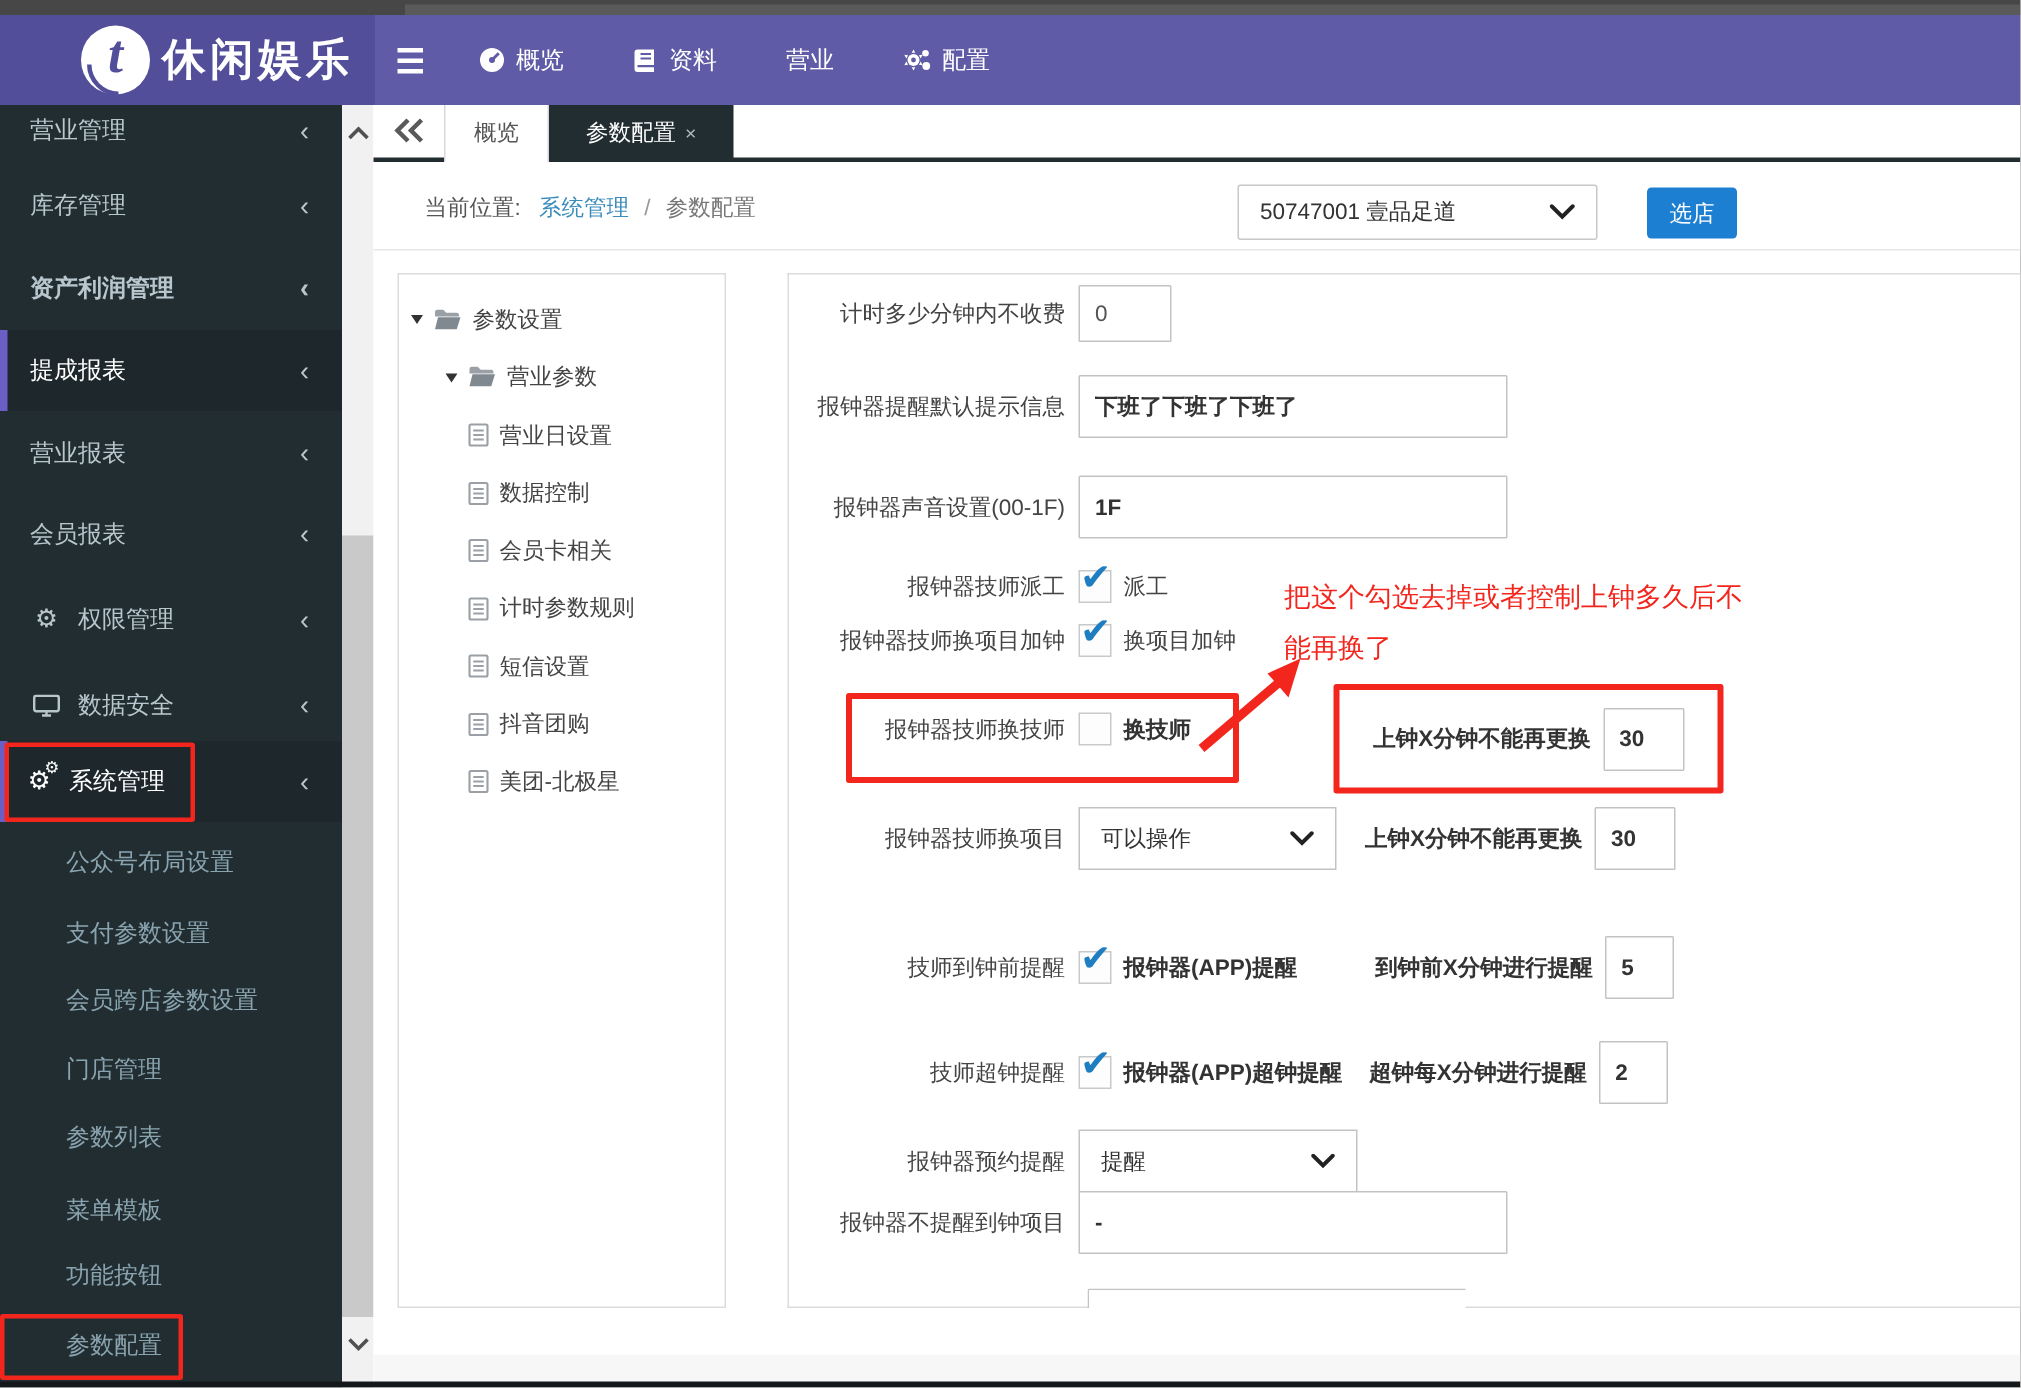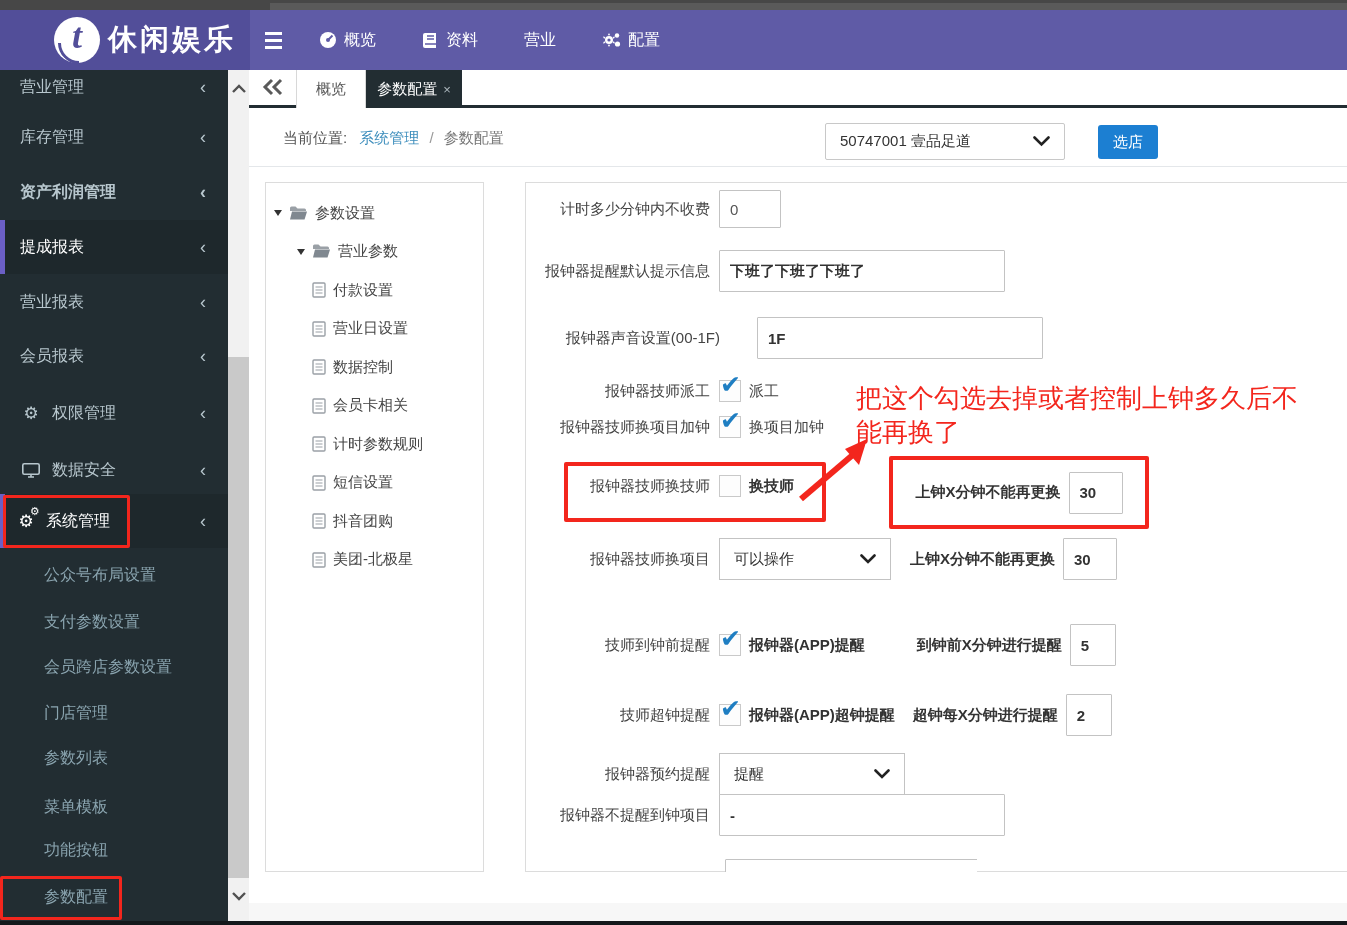--- a/index.html
+++ b/index.html
@@ -51,21 +51,21 @@
   .pscroll{position:absolute;left:228px;top:70px;width:21px;height:851px;background:#f1f1f1;}
   .pscroll .arr{position:absolute;left:0;width:21px;height:22px;display:flex;align-items:center;justify-content:center;cursor:pointer;}
   .pscroll .thumb{position:absolute;left:0;top:287px;width:21px;height:521px;background:#c9c9c9;cursor:pointer;}
 
   
   .content{position:absolute;left:249px;top:70px;width:1098px;height:855px;background:#fff;}
   .tabbar{position:absolute;left:0;top:0;width:1098px;height:38px;background:#fff;border-bottom:3px solid #222d32;}
   .collapse-btn{position:absolute;left:13px;top:8px;cursor:pointer;}
   .tab{position:absolute;top:0;height:38px;line-height:38px;text-align:center;font-size:15px;cursor:pointer;}
   .tab.t1{left:47px;width:70px;color:#555;background:#fff;border-left:1px solid #d8d8d8;border-right:1px solid #d8d8d8;}
-  .tab.t2{left:117px;width:96px;color:#fff;background:#222d32;}
+  .tab.t2{left:117px;width:123px;color:#fff;background:#222d32;}
   .tab .close{margin-left:6px;color:#aeb9bf;font-size:13px;cursor:pointer;}
 
   .crumb-row{position:absolute;left:0;top:41px;width:1098px;height:56px;background:#fff;border-bottom:1px solid #e4e7ea;}
   .crumbs{position:absolute;left:34px;top:18px;font-size:15px;color:#555;}
   .crumbs .lnk{color:var(--link);cursor:pointer;}
   .crumbs .sep{color:#999;margin:0 6px;}
   .crumbs .cur{color:#777;}
   .store-sel{position:absolute;left:576px;top:12px;width:240px;height:37px;border:1px solid #c8c8c8;border-radius:2px;background:#fff;display:flex;align-items:center;justify-content:space-between;padding:0 14px 0 14px;font-size:15px;color:#333;cursor:pointer;}
   .pick-btn{position:absolute;left:849px;top:14px;width:60px;height:34px;background:var(--btn-blue);color:#fff;border:none;border-radius:3px;font-size:15px;cursor:pointer;font-family:inherit;}
 
@@ -90,21 +90,21 @@
   .inp.normal{font-weight:400;color:#555;}
   .cb{position:relative;width:22px;height:22px;flex:none;margin-right:8px;cursor:pointer;}
   .cb .box{position:absolute;inset:0;border:1px solid #c9c9c9;background:#fdfdfd;}
   .cb .mark{display:none;position:absolute;left:1px;top:-10px;font-size:25px;font-weight:bold;color:var(--check-blue);}
   .cb.checked .mark{display:block;}
   .b{font-weight:bold;color:#333;}
   .sel{height:42px;border:1px solid var(--input-border);background:#fff;display:flex;align-items:center;justify-content:space-between;padding:0 14px;cursor:pointer;color:#333;}
   .sel.w172{width:172px;} .sel.w186{width:186px;}
   .redbox{position:absolute;border:4px solid var(--red);border-radius:2px;z-index:4;pointer-events:none;}
   .redbox.fill{pointer-events:auto;}
-  .note{position:absolute;left:330px;top:198px;width:470px;font-size:26px;line-height:34px;color:var(--red);font-weight:500;z-index:5;}
+  .note{position:absolute;left:330px;top:198px;width:470px;font-size:18px;line-height:34px;color:var(--red);font-weight:500;z-index:5;}
   .arrow-svg{position:absolute;left:263px;top:252px;z-index:5;}
   .cut{position:absolute;overflow:hidden;}
 
   .band{position:absolute;left:249px;top:833px;width:1098px;height:18px;background:#f7f7f7;}
   .bottom-bar{position:absolute;left:0;top:921px;width:1347px;height:4px;background:#14181b;}
 </style>
 </head>
 <body>
 
 <div class="screen">
@@ -295,27 +295,20 @@
               <path d="M1 2 a1.5 1.5 0 0 1 1.5-1.5 h4 l2 2 h7 a1.5 1.5 0 0 1 1.5 1.5 v1 h-16z" fill="#9aa0a6"></path>
               <path d="M3 5.5 h15 l-2.5 8 h-14.5 z" fill="#808890"></path>
             </svg>
           <span>营业参数</span>
         </div>
         <div class="tnode leaf">
             <svg width="14" height="16" viewBox="0 0 14 16">
               <rect x="1" y="1" width="12" height="14" rx="1" fill="#fff" stroke="#9aa0a6" stroke-width="1.4"></rect>
               <path d="M3.5 5 h7 M3.5 8 h7 M3.5 11 h7" stroke="#9aa0a6" stroke-width="1.2"></path>
             </svg>
-            <span>付款设置</span>
-          </div>
-        <div class="tnode leaf">
-            <svg width="14" height="16" viewBox="0 0 14 16">
-              <rect x="1" y="1" width="12" height="14" rx="1" fill="#fff" stroke="#9aa0a6" stroke-width="1.4"></rect>
-              <path d="M3.5 5 h7 M3.5 8 h7 M3.5 11 h7" stroke="#9aa0a6" stroke-width="1.2"></path>
-            </svg>
             <span>营业日设置</span>
           </div>
         <div class="tnode leaf">
             <svg width="14" height="16" viewBox="0 0 14 16">
               <rect x="1" y="1" width="12" height="14" rx="1" fill="#fff" stroke="#9aa0a6" stroke-width="1.4"></rect>
               <path d="M3.5 5 h7 M3.5 8 h7 M3.5 11 h7" stroke="#9aa0a6" stroke-width="1.2"></path>
             </svg>
             <span>数据控制</span>
           </div>
         <div class="tnode leaf">
@@ -361,21 +354,21 @@
       <div class="frow" style="left:6px;top:7px;">
         <span class="flabel">计时多少分钟内不收费</span>
         <input class="inp h38 w62 normal" readonly="" value="0" style="">
       </div>
 
       <div class="frow" style="left:6px;top:67px;">
         <span class="flabel">报钟器提醒默认提示信息</span>
         <input class="inp w250" readonly="" value="下班了下班了下班了" style="">
       </div>
 
-      <div class="frow" style="left:16px;top:134px;gap:28px;">
+      <div class="frow" style="left:6px;top:134px;">
         <span class="flabel">报钟器声音设置(00-1F)</span>
         <input class="inp w250" readonly="" value="1F" style="">
       </div>
 
       <div class="frow" style="left:6px;top:196px;height:24px;">
         <span class="flabel">报钟器技师派工</span>
         <span class="cb checked">
             <span class="box"></span>
             <span class="mark">✔</span>
           </span>

